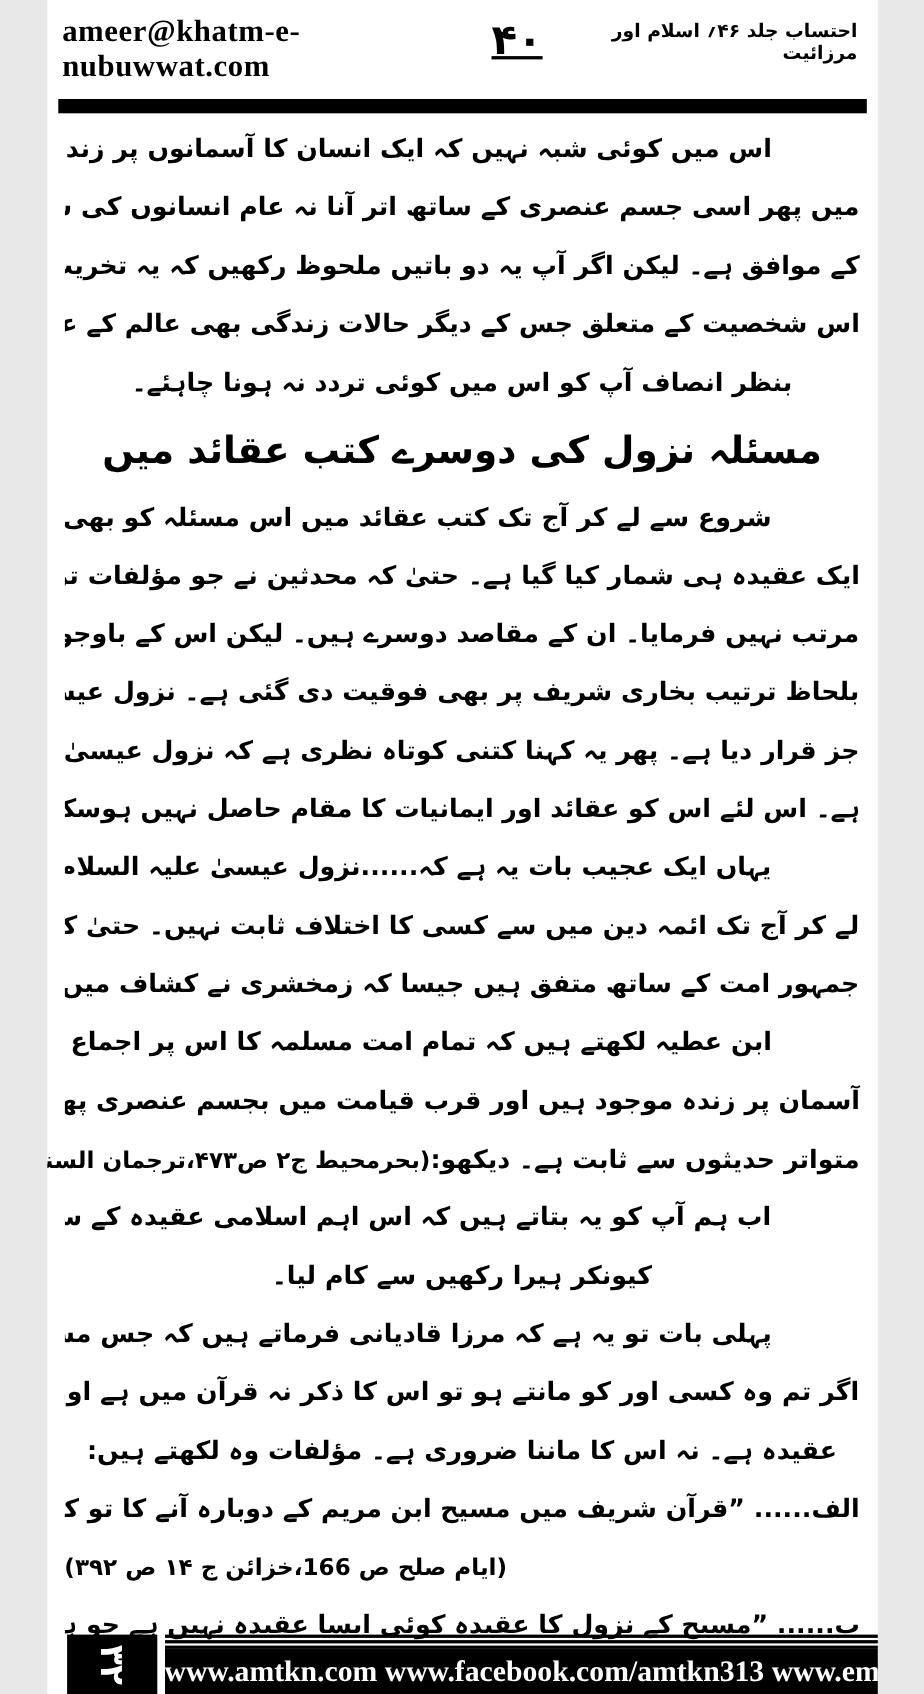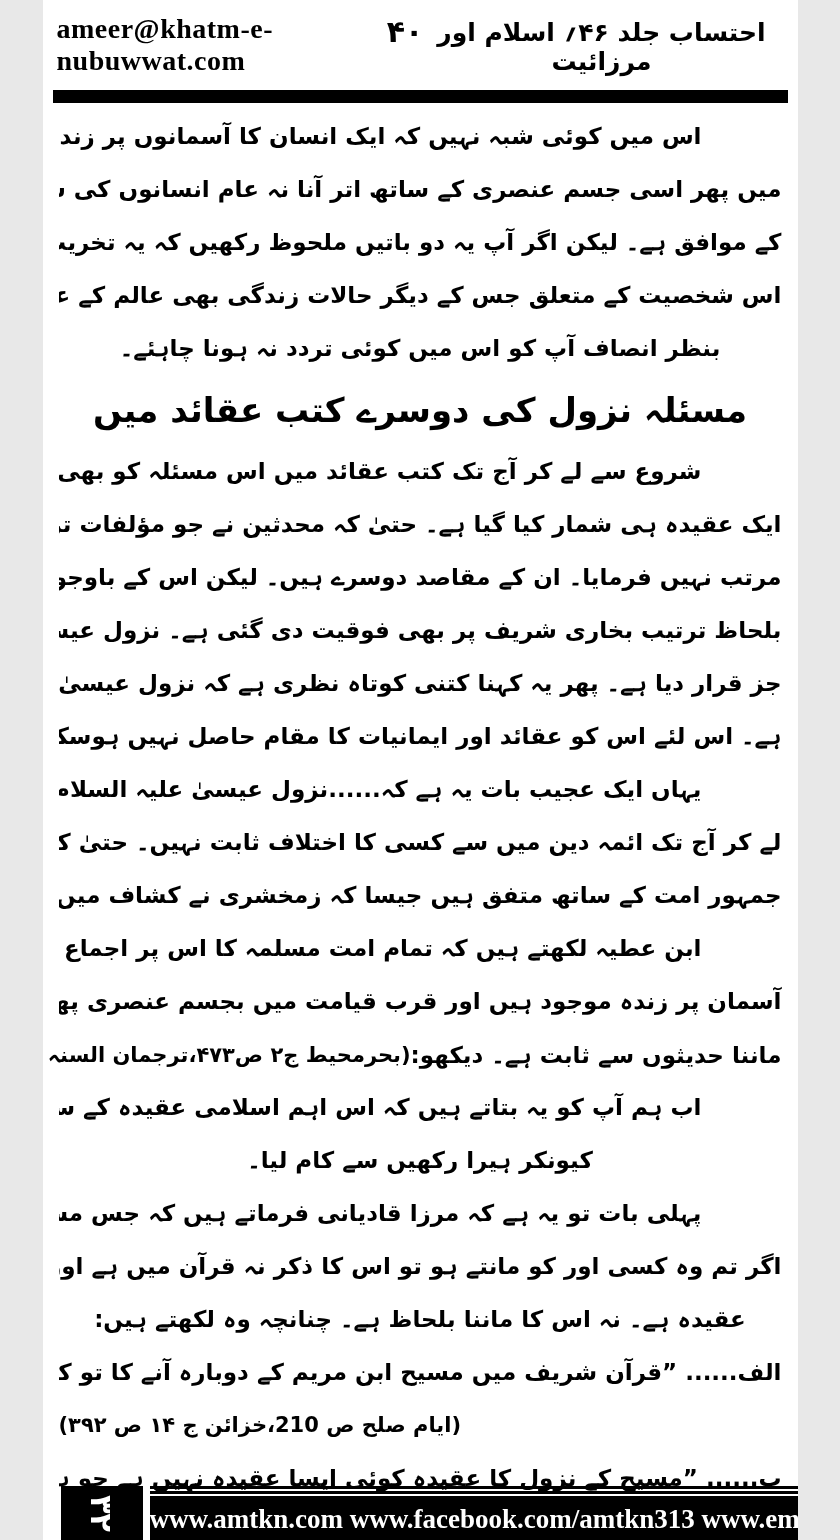--- a/index.html
+++ b/index.html
@@ -3,22 +3,22 @@
 <meta charset="utf-8">
 <style>
   html,body { margin:0; padding:0; background:#e8e8e8; }
   .page {
     position:relative; width:755px; height:1540px; background:#ffffff; color:#000;
     overflow:hidden; font-family:"DejaVu Sans", sans-serif; margin:0 auto;
   }
   
   .header { display:flex; justify-content:space-between; align-items:flex-start; padding:13px 18px 0 14px; }
   .email { font-family:"Liberation Serif", serif; font-weight:700; font-size:28px; letter-spacing:0.5px; }
-  .pagenum { font-size:30px; font-weight:700; margin-top:1px; }
-  .htitle { font-size:25px; font-weight:700; direction:rtl; margin-top:5px;text-align:center; }
+  .pagenum { font-size:38px; font-weight:700; margin-top:1px;text-decoration:underline; }
+  .htitle { font-size:17px; font-weight:700; direction:rtl; margin-top:5px; }
   .thickrule { height:13px; background:#000; margin:13px 10px 0 10px; }
   
   .content { padding:7px 16px 0 16px; direction:rtl; font-weight:700; }
   .ln {
     font-size:23px; height:53px; line-height:53px; white-space:nowrap;
     text-align:justify; text-align-last:justify; overflow:hidden;
   }
   .ln.indent { padding-right:80px; }
   .ln.center { text-align:left; text-align-last:center; }
   .ln.rightal { text-align:left; text-align-last:right; }
@@ -69,33 +69,33 @@
     <div class="ln rightal">ہے۔ اس لئے اس کو عقائد اور ایمانیات کا مقام حاصل نہیں ہوسکتا۔</div>
 
     <div class="ln indent">یہاں ایک عجیب بات یہ ہے کہ......نزول عیسیٰ علیہ السلام کا مسئلہ جس میں سلف سے</div>
     <div class="ln">لے کر آج تک ائمہ دین میں سے کسی کا اختلاف ثابت نہیں۔ حتیٰ کہ معتزلہ وہ بھی اس مسئلہ میں</div>
     <div class="ln rightal">جمہور امت کے ساتھ متفق ہیں جیسا کہ زمخشری نے کشاف میں اس کی تصریح کی ہے۔</div>
 
     <div class="ln indent">ابن عطیہ لکھتے ہیں کہ تمام امت مسلمہ کا اس پر اجماع ہے کہ عیسیٰ علیہ السلام اس وقت</div>
     <div class="ln">آسمان پر زندہ موجود ہیں اور قرب قیامت میں بجسم عنصری پھر تشریف لانے والے ہیں۔ جیسا کہ</div>
 
     <div class="refrow">
-      <span class="rtext">ماننا حدیثوں سے ثابت ہے۔ دیکھو:</span>
+      <span class="rtext">متواتر حدیثوں سے ثابت ہے۔ دیکھو:</span>
       <span class="cite">(بحرمحیط ج۲ ص۴۷۳،ترجمان السنہ ج۳ ص۵۲۱ تا۵۲۵)</span>
     </div>
 
     <div class="ln indent">اب ہم آپ کو یہ بتاتے ہیں کہ اس اہم اسلامی عقیدہ کے سلسلہ میں مرزا قادیانی نے</div>
     <div class="ln center">کیونکر ہیرا رکھیں سے کام لیا۔</div>
 
     <div class="ln indent">پہلی بات تو یہ ہے کہ مرزا قادیانی فرماتے ہیں کہ جس مسیح کی آمد کا امت کو انتظار ہے</div>
     <div class="ln">اگر تم وہ کسی اور کو مانتے ہو تو اس کا ذکر نہ قرآن میں ہے اور نہ حدیث میں اور پھر نہ یہ کوئی اسلامی</div>
-    <div class="ln center">عقیدہ ہے۔ نہ اس کا ماننا بلحاظ ہے۔ چنانچہ وہ لکھتے ہیں:</div>
+    <div class="ln center">عقیدہ ہے۔ نہ اس کا ماننا ضروری ہے۔ مؤلفات وہ لکھتے ہیں:</div>
 
     <div class="ln">الف...... ”قرآن شریف میں مسیح ابن مریم کے دوبارہ آنے کا تو کہیں بھی ذکر نہیں ہے۔“</div>
-    <div class="ln leftal cite">(ایام صلح ص 210،خزائن ج ۱۴ ص ۳۹۲)</div>
+    <div class="ln leftal cite">(ایام صلح ص 166،خزائن ج ۱۴ ص ۳۹۲)</div>
     <div class="ln">ب...... ”مسیح کے نزول کا عقیدہ کوئی ایسا عقیدہ نہیں ہے جو ہمارے ایمانیات کی کوئی جزو یا</div>
   </div>
 
   <div class="footer">
     <div class="fnum">
       <span>۳۲</span>
     </div>
     <div class="fright">
       <div class="frules">
         <div class="rule"></div>

